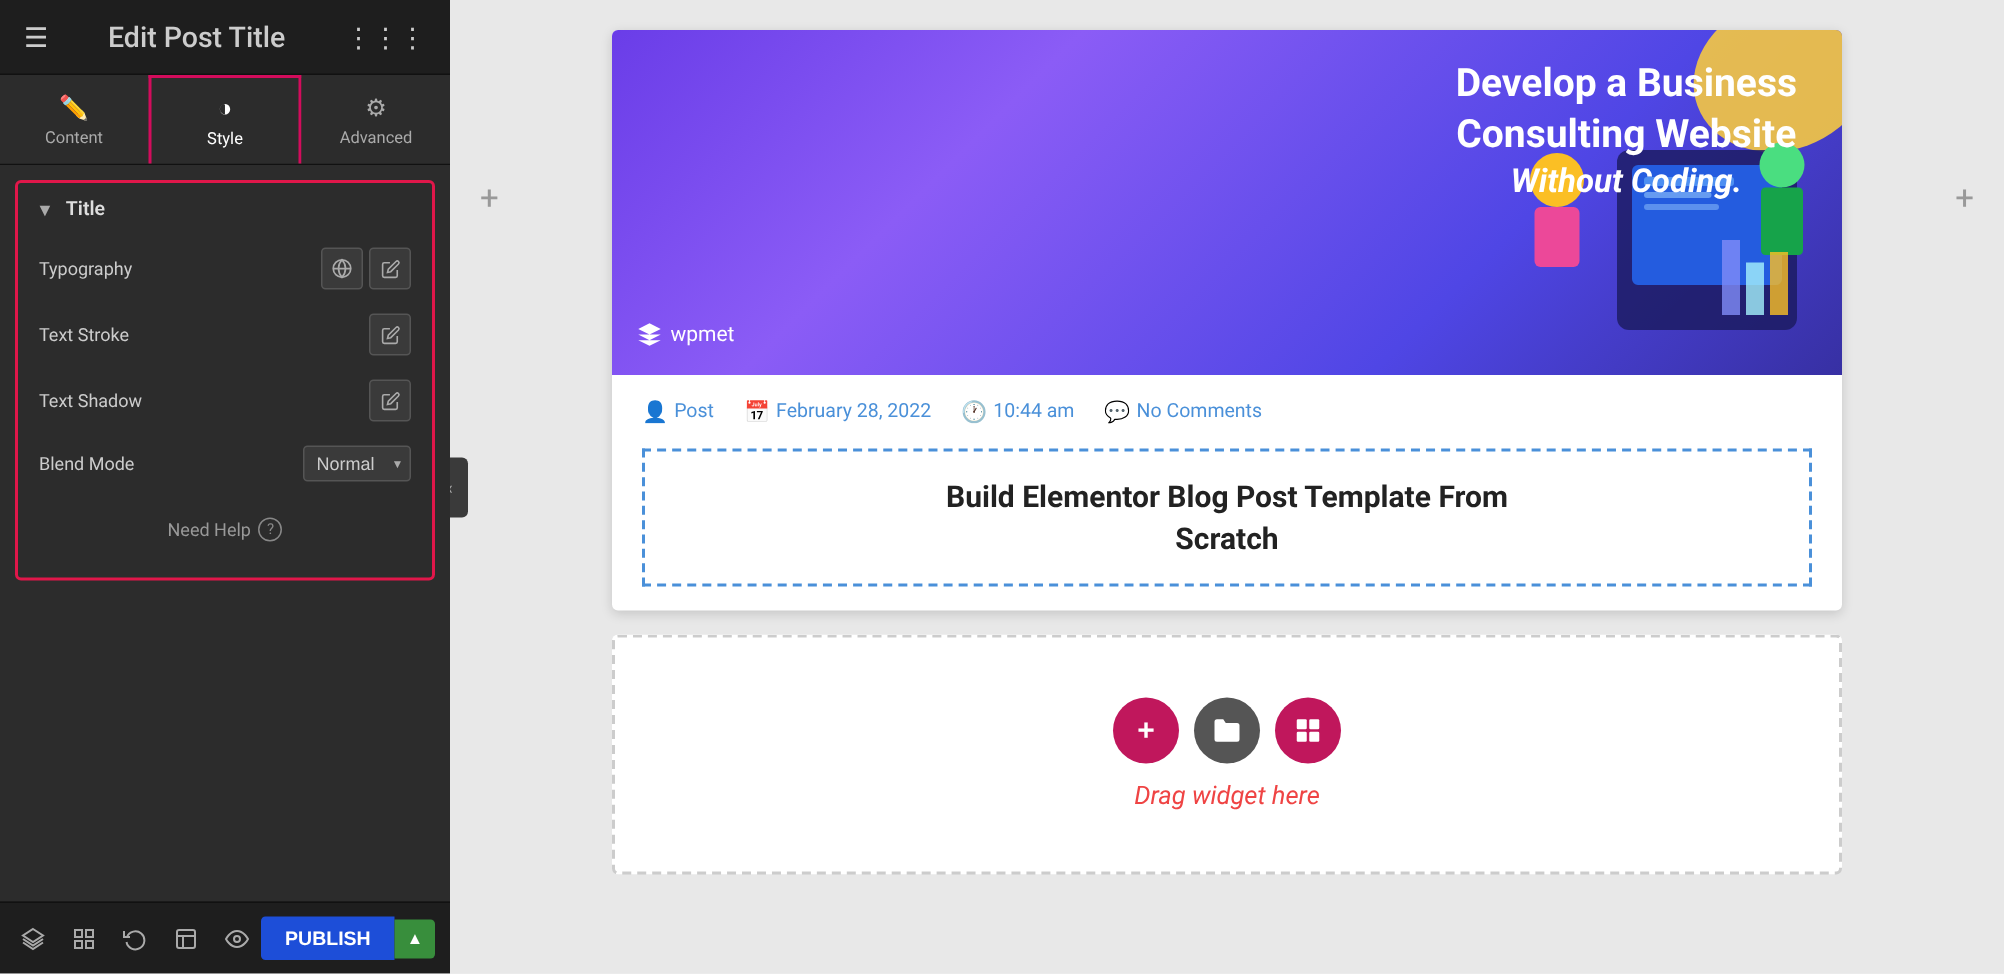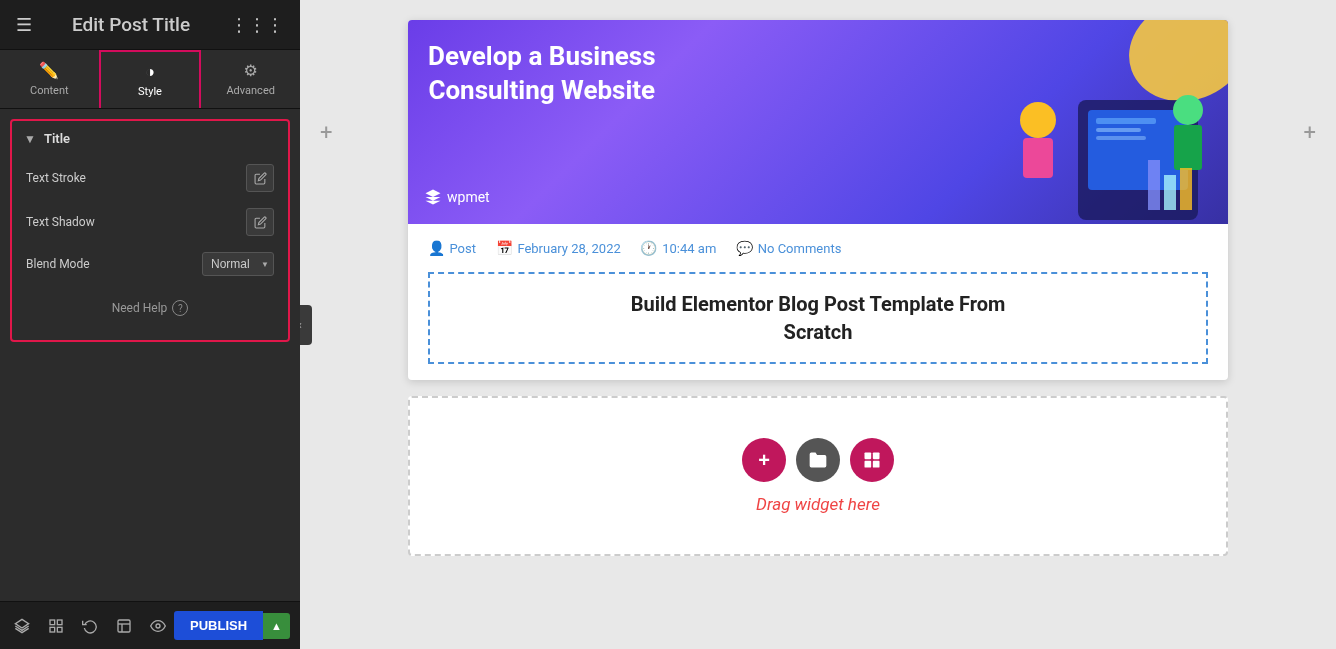--- a/index.html
+++ b/index.html
@@ -291,28 +291,28 @@
       background: white;
       width: 820px;
       max-width: 100%;
       border-radius: 4px;
       overflow: hidden;
       box-shadow: 0 2px 8px rgba(0,0,0,0.15);
     }
 
     .blog-header-image {
       width: 100%;
-      height: 204px;
+      height: 230px;
       background: linear-gradient(135deg, #6a3de8 0%, #8b5cf6 30%, #4f46e5 70%, #3730a3 100%);
       position: relative;
       display: flex;
       flex-direction: column;
-      align-items: flex-start;
+      align-items: flex-end;
       justify-content: flex-start;
-      padding: 20px 20px;
+      padding: 20px 30px;
       overflow: hidden;
     }
 
     .blog-header-text {
       color: white;
       font-size: 26px;
       font-weight: 700;
       text-align: center;
       line-height: 1.3;
       z-index: 1;
@@ -469,20 +469,38 @@
 
   <div class="panel-content">
     <div class="section-box">
 
       <div class="section-header">
         <span class="arrow">▼</span>
         <span>Title</span>
       </div>
 
 
+      <div class="section-row">
+        <span>Typography</span>
+        <div class="row-controls">
+          <div class="ctrl-btn globe">
+            <svg width="14" height="14" viewBox="0 0 24 24" fill="none" stroke="#aaa" stroke-width="2">
+              <circle cx="12" cy="12" r="10"></circle>
+              <line x1="2" y1="12" x2="22" y2="12"></line>
+              <path d="M12 2a15.3 15.3 0 0 1 4 10 15.3 15.3 0 0 1-4 10 15.3 15.3 0 0 1-4-10 15.3 15.3 0 0 1 4-10z"></path>
+            </svg>
+          </div>
+          <div class="ctrl-btn">
+            <svg width="13" height="13" viewBox="0 0 24 24" fill="none" stroke="#aaa" stroke-width="2">
+              <path d="M11 4H4a2 2 0 0 0-2 2v14a2 2 0 0 0 2 2h14a2 2 0 0 0 2-2v-7"></path>
+              <path d="M18.5 2.5a2.121 2.121 0 0 1 3 3L12 15l-4 1 1-4 9.5-9.5z"></path>
+            </svg>
+          </div>
+        </div>
+      </div>
 
       <div class="section-row">
         <span>Text Stroke</span>
         <div class="row-controls">
           <div class="ctrl-btn">
             <svg width="13" height="13" viewBox="0 0 24 24" fill="none" stroke="#aaa" stroke-width="2">
               <path d="M11 4H4a2 2 0 0 0-2 2v14a2 2 0 0 0 2 2h14a2 2 0 0 0 2-2v-7"></path>
               <path d="M18.5 2.5a2.121 2.121 0 0 1 3 3L12 15l-4 1 1-4 9.5-9.5z"></path>
             </svg>
           </div>
@@ -571,20 +589,21 @@
   <div class="canvas-area">
     <span class="plus-left">+</span>
     <span class="plus-right">+</span>
 
     <div class="blog-container">
 
       <div class="blog-header-image">
         <div class="blog-header-text">
           <div>Develop a Business</div>
           <div>Consulting Website</div>
+          <div class="italic-part">Without Coding.</div>
         </div>
 
         <svg class="deco-shapes" viewBox="0 0 350 230" xmlns="http://www.w3.org/2000/svg">
 
           <ellipse cx="310" cy="30" rx="60" ry="50" fill="#f5c842" opacity="0.9" transform="rotate(-20 310 30)"></ellipse>
 
           <rect x="200" y="80" width="120" height="120" rx="8" fill="#1a1a5e" opacity="0.8"></rect>
           <rect x="210" y="90" width="100" height="80" rx="4" fill="#2563eb" opacity="0.9"></rect>
 
           <rect x="218" y="98" width="60" height="6" rx="2" fill="#60a5fa" opacity="0.7"></rect>

